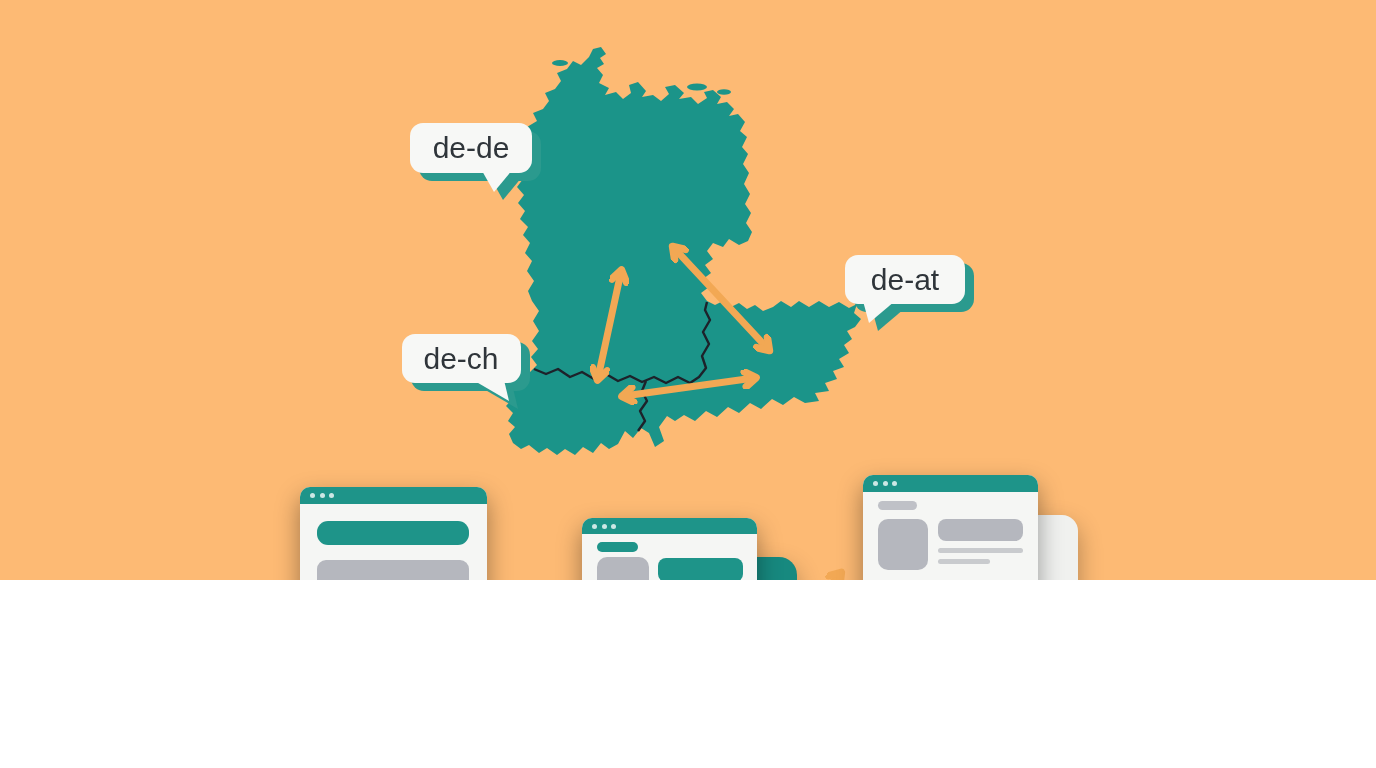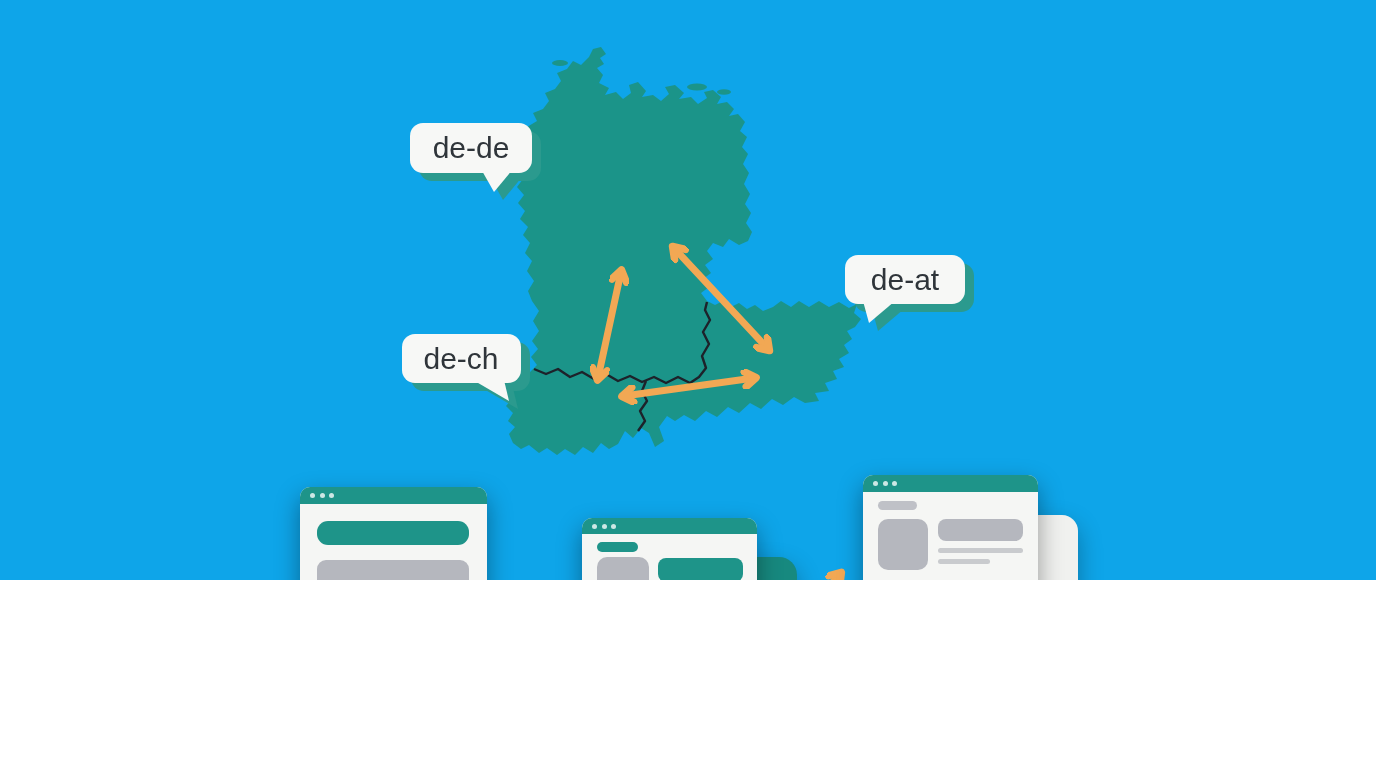--- a/index.html
+++ b/index.html
@@ -1,20 +1,20 @@
 <!DOCTYPE html>
 <html><head>
 <meta charset="utf-8">
 <style>
   html, body { margin: 0; padding: 0; }
   .stage {
     position: relative;
     width: 1376px;
     height: 580px;
-    background: #0ea5e9;
+    background: #fdba74;
     overflow: hidden;
     font-family: "Liberation Sans", sans-serif;
     text-align: right;
   }
   .scene-svg { position: absolute; left: 0; top: 0; z-index: 1; }
 
   .bubble-text {
     font-family: "Liberation Sans", sans-serif;
     font-size: 30px;
     font-weight: 500;

